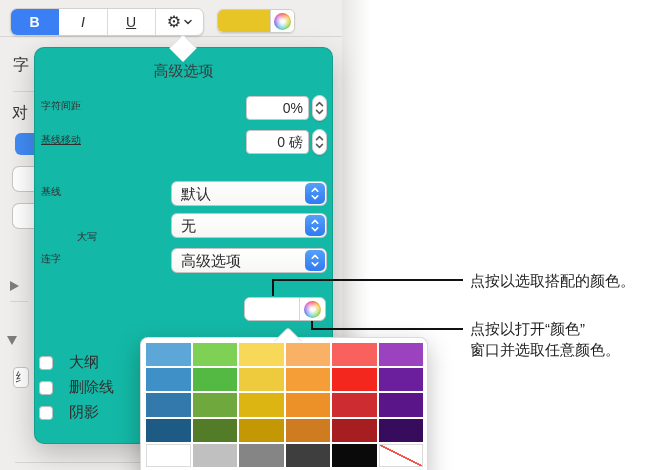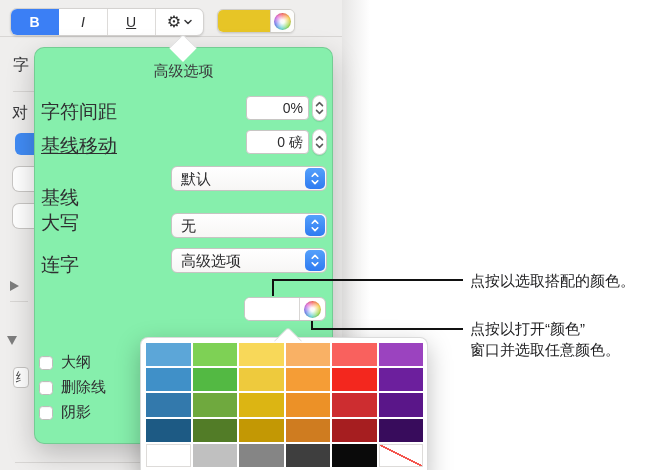--- a/index.html
+++ b/index.html
@@ -44,43 +44,43 @@
     border:1px solid #c9c7c5; border-radius:7px 0 0 7px; border-right:none; z-index:1; }
   .tri-right { position:absolute; left:10px; top:281px; width:0; height:0;
     border-left:9px solid #7d7d7d; border-top:5.5px solid transparent; border-bottom:5.5px solid transparent; z-index:1; }
   .tri-down { position:absolute; left:7px; top:336px; width:0; height:0;
     border-top:9px solid #7d7d7d; border-left:5.5px solid transparent; border-right:5.5px solid transparent; z-index:1; }
   .frag-btn-small { position:absolute; left:13px; top:367px; width:16px; height:21px; background:#fff;
     border:1px solid #c6c4c2; border-radius:4px; font-size:12px; color:#444; display:flex;
     align-items:center; justify-content:center; overflow:hidden; z-index:1; }
 
   
-  .popover { position:absolute; left:34px; top:47px; width:299px; height:397px; background:#86efac;
+  .popover { position:absolute; left:34px; top:47px; width:299px; height:397px; background:#14b8a6;
     border:1px solid rgba(0,0,0,.14); border-radius:10px;
     box-shadow:0 10px 28px rgba(0,0,0,.22); z-index:2; }
   .pop-arrow { position:absolute; width:20px; height:20px; background:#fff; transform:rotate(45deg);
     border-top:1px solid rgba(0,0,0,.14); border-left:1px solid rgba(0,0,0,.14); border-top-left-radius:4px; }
   .popover .pop-arrow { top:-10px; left:138px; }
   .pop-title { position:absolute; left:0; right:0; top:14px; text-align:center; font-size:15px; color:#3a3a3c; }
-  .pop-label { position:absolute; left:6px; font-size:19px; color:#2f2f31; }
+  .pop-label { position:absolute; left:6px; font-size:10px; color:#2f2f31; }
   .num-field { position:absolute; width:63px; height:24px; background:#fff; border:1px solid #c8c6c4;
     border-radius:4px; font-size:14px; color:#2c2c2e; text-align:right; padding-right:5px;
     line-height:22px; }
   .stepper { position:absolute; width:15px; height:26px; background:#fff; border:1px solid #d2d0ce;
     border-radius:8px; box-shadow:0 1px 1px rgba(0,0,0,.10); display:flex; align-items:center; justify-content:center; }
   .dropdown { position:absolute; left:136px; width:156px; height:25px; background:linear-gradient(#ffffff,#f7f6f5);
     border:1px solid #c6c4c2; border-radius:6px; font-size:15px; color:#2c2c2e; }
   .dropdown .dd-text { position:absolute; left:9px; top:2px; line-height:20px; }
   .dropdown .dd-btn { position:absolute; right:1px; top:1px; width:20px; height:21px; border-radius:5px;
     background:linear-gradient(#54a0fb,#2f7bf1); display:flex; align-items:center; justify-content:center; }
   .fill-well { position:absolute; left:209px; top:249px; width:82px; height:24px; background:#fff;
     border:1px solid #c8c6c4; border-radius:6px; display:flex; }
   .fill-well .preview { flex:1; border-right:1px solid #d8d6d4; border-radius:5px 0 0 5px; background:#fff; }
   .fill-well .wheel-btn { width:25px; display:flex; align-items:center; justify-content:center; }
-  .check-row { position:absolute; left:4px; display:flex; align-items:center; gap:8px; }
+  .check-row { position:absolute; left:4px; display:flex; align-items:center; gap:16px; }
   .checkbox { width:14px; height:14px; background:#fff; border:1px solid #bfbdbb; border-radius:3.5px;
     box-shadow:inset 0 1px 1px rgba(0,0,0,.04); }
   .check-row span { font-size:15px; color:#2f2f31; }
 
   
   .palette-pop { position:absolute; left:140px; top:337px; width:288px; height:146px; background:#fff;
     border:1px solid rgba(0,0,0,.14); border-radius:8px; box-shadow:0 8px 24px rgba(0,0,0,.25); z-index:3; }
   .palette-pop .pop-arrow { top:-7px; left:137px; }
   .palette-grid { position:absolute; left:5px; top:5px; display:grid;
     grid-template-columns:repeat(6,44.5px); grid-auto-rows:23.2px; gap:2px; }
@@ -159,31 +159,31 @@
     <div class="pop-label" style="top:85px;text-decoration:underline;">基线移动</div>
     <div class="num-field" style="left:211px; top:82px;padding-left:24px;">0 磅</div>
     <div class="stepper" style="left:277px; top:81px;">
       <svg width="9" height="14" viewBox="0 0 9 14">
         <path d="M1.5 4.6 L4.5 1.6 L7.5 4.6" stroke="#5a5a5a" stroke-width="1.5" fill="none" stroke-linecap="round" stroke-linejoin="round"></path>
         <path d="M1.5 9.4 L4.5 12.4 L7.5 9.4" stroke="#5a5a5a" stroke-width="1.5" fill="none" stroke-linecap="round" stroke-linejoin="round"></path>
       </svg>
     </div>
 
     <div class="pop-label" style="top:137px;">基线</div>
-    <div class="dropdown" style="top:118px;">
+    <div class="dropdown" style="top:133px;">
       <span class="dd-text">默认</span>
       <span class="dd-btn">
         <svg width="8" height="13" viewBox="0 0 8 13">
             <path d="M1.2 4.2 L4 1.4 L6.8 4.2" stroke="#fff" stroke-width="1.6" fill="none" stroke-linecap="round" stroke-linejoin="round"></path>
             <path d="M1.2 8.8 L4 11.6 L6.8 8.8" stroke="#fff" stroke-width="1.6" fill="none" stroke-linecap="round" stroke-linejoin="round"></path>
           </svg>
       </span>
     </div>
 
-    <div class="pop-label" style="top:162px;">大写</div>
+    <div class="pop-label" style="top:182px;margin-left:36px;">大写</div>
     <div class="dropdown" style="top:165px;">
       <span class="dd-text">无</span>
       <span class="dd-btn">
         <svg width="8" height="13" viewBox="0 0 8 13">
             <path d="M1.2 4.2 L4 1.4 L6.8 4.2" stroke="#fff" stroke-width="1.6" fill="none" stroke-linecap="round" stroke-linejoin="round"></path>
             <path d="M1.2 8.8 L4 11.6 L6.8 8.8" stroke="#fff" stroke-width="1.6" fill="none" stroke-linecap="round" stroke-linejoin="round"></path>
           </svg>
       </span>
     </div>
 

